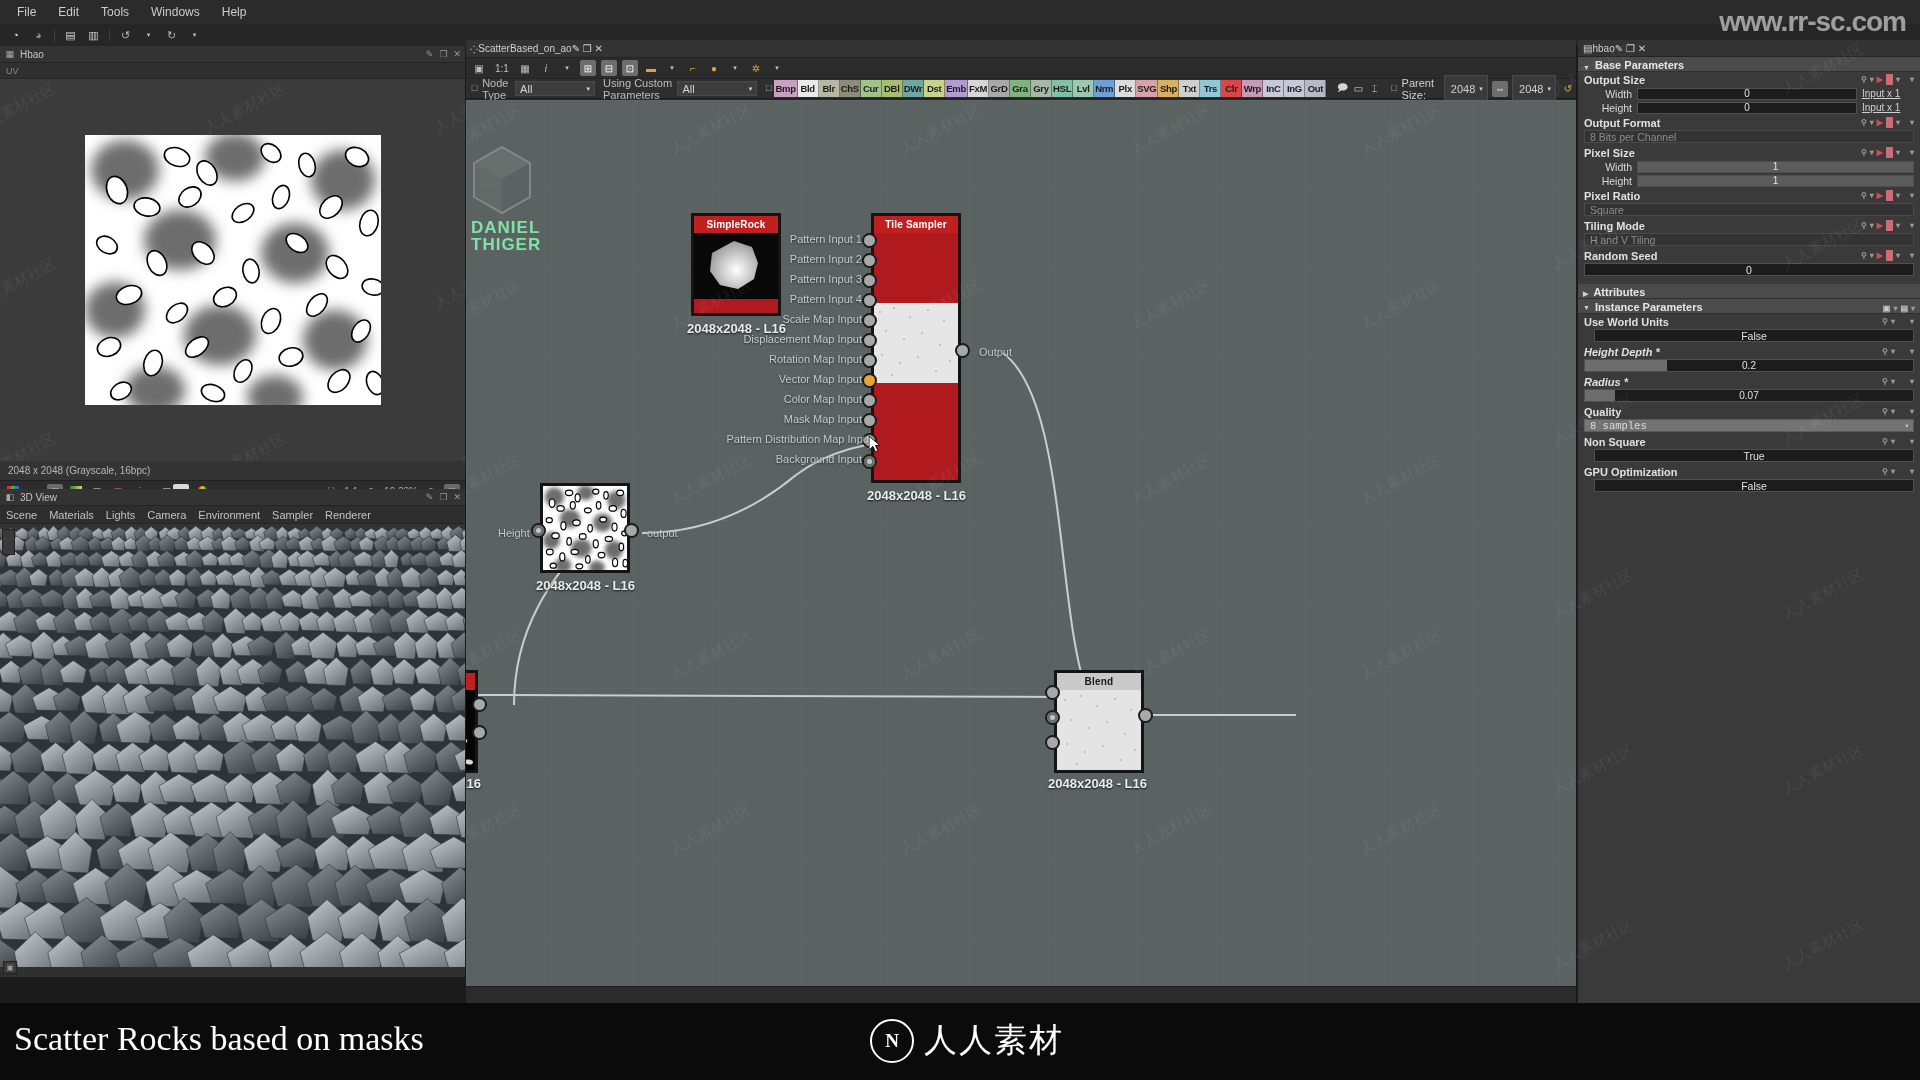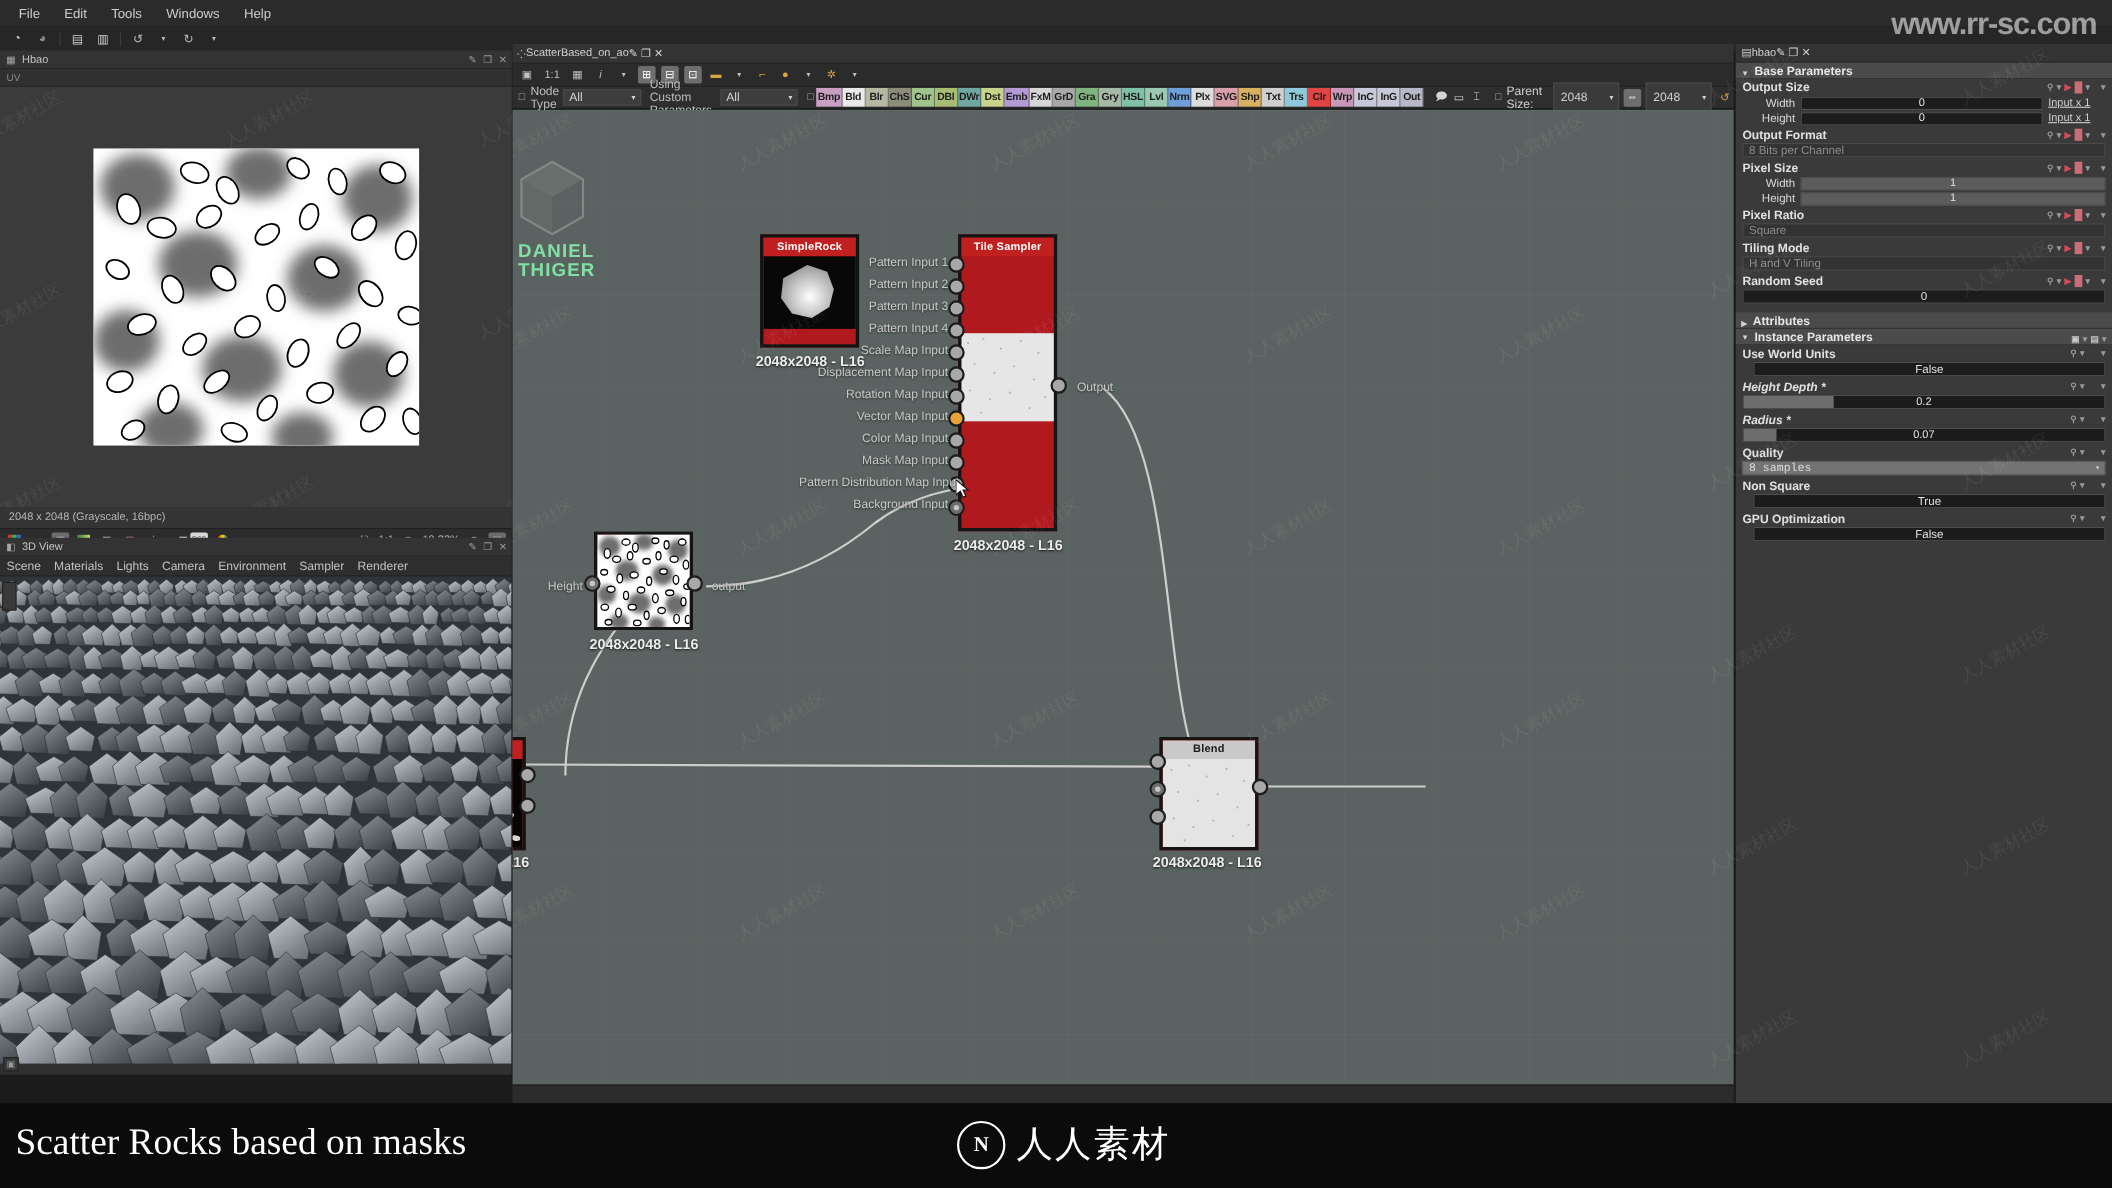--- a/index.html
+++ b/index.html
@@ -135,21 +135,21 @@
     color:#1c1c1c; display:flex;align-items:center;justify-content:center;
     border-right:1px solid rgba(0,0,0,.35); font-weight:600;
     letter-spacing:-0.3px;
   }
   .parentsize {
     display:flex;align-items:center;gap:4px;margin-left:8px;
     font-size:11px;color:#cfcfcf;
   }
   .ps-combo {
     height:27px;background:#3a3a3a;border:1px solid #4a4a4a;
-    padding:0 4px 0 6px;display:flex;align-items:center;gap:20px;
+    padding:0 4px 0 6px;display:flex;align-items:center;gap:4px;
     font-size:11px;color:#d0d0d0;
   }
   .graph-canvas {
     position:absolute; left:0; top:60px; width:1110px; height:886px;
     background:#5a6361; overflow:hidden;
   }
   .graph-status {
     position:absolute;left:0;bottom:0;width:1110px;height:17px;
     background:#2b2b2b;border-top:1px solid #1e1e1e;
   }

